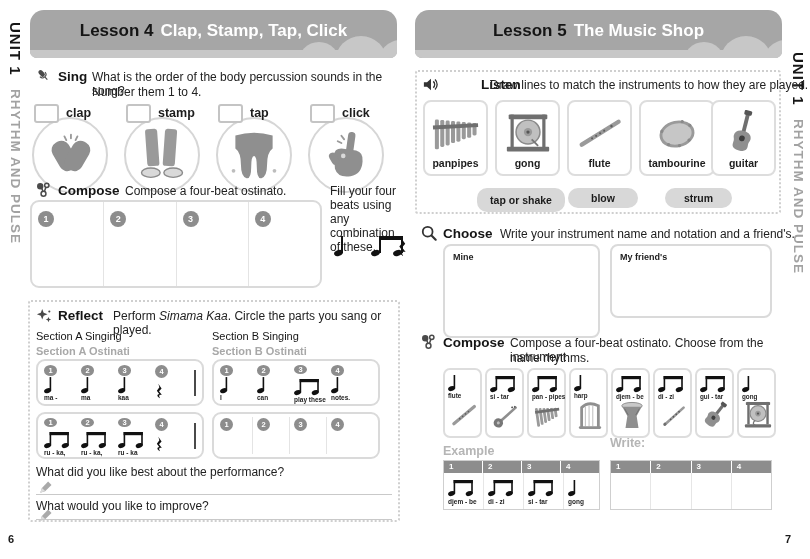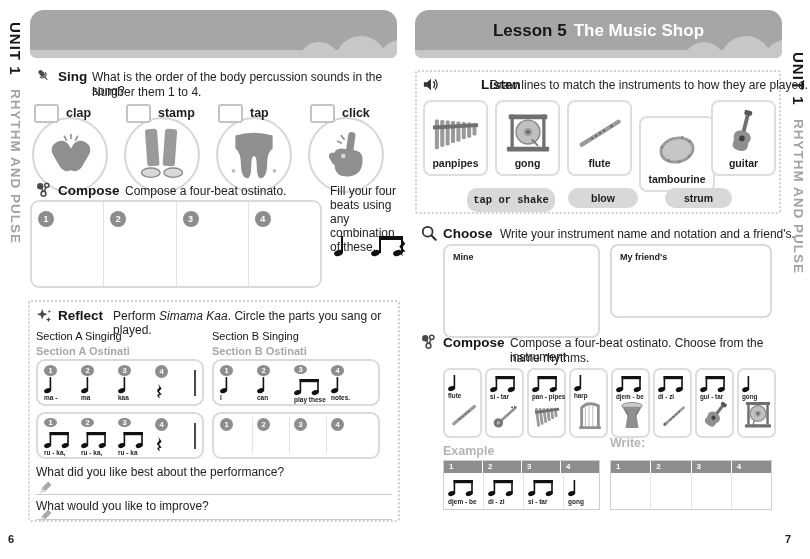--- a/index.html
+++ b/index.html
@@ -99,20 +99,21 @@
   <div class="abs vside" style="left:6px; top:22px;">
     <span class="u">UNIT 1</span>
     <span class="t">RHYTHM AND PULSE</span>
   </div>
 
   <div class="abs banner" style="left:30px; top:10px; width:367px; height:48px;">
     <span class="cl" style="left:268px; top:32px; width:42px; height:42px;"></span>
     <span class="cl" style="left:305px; top:26px; width:52px; height:52px;"></span>
     <span class="cl" style="left:348px; top:30px; width:46px; height:46px;"></span>
     <span class="strip"></span>
+    <div class="txt"><span class="lesson">Lesson 4</span><span class="title">Clap, Stamp, Tap, Click</span></div>
   </div>
 
   
   <span class="abs pencil" style="left:36px; top:68px;">
     <svg width="17" height="20" viewBox="0 0 22 24">
         <g transform="rotate(-42 11 12)">
           <rect x="7.5" y="1.5" width="7" height="12" rx="3.5" fill="#4a4a4a"></rect>
           <path d="M5.5 9.5a5.5 5.5 0 0 0 11 0" stroke="#4a4a4a" stroke-width="1.8" fill="none"></path>
           <rect x="10.2" y="15.5" width="1.8" height="5.5" fill="#4a4a4a"></rect>
         </g>
@@ -414,21 +415,21 @@
             <circle cx="16" cy="22.3" r="1.1"></circle>
             <circle cx="21" cy="22.3" r="1.1"></circle>
             <circle cx="26" cy="22.3" r="1.1"></circle>
             <circle cx="31" cy="22.3" r="1.1"></circle>
             <circle cx="40" cy="22.3" r="1.3"></circle>
           </g>
         </g>
       </svg>
     <span class="nm">flute</span>
   </div>
-  <div class="abs icard" style="left:234px; top:116px; width:76px; height:76px;">
+  <div class="abs icard" style="left:234px; top:100px; width:76px; height:76px;">
     <svg width="48" height="40" viewBox="0 0 50 42">
         <g transform="rotate(-12 25 21)">
           <ellipse cx="25" cy="21" rx="17" ry="12.5" fill="#c6c6c6"></ellipse>
           <ellipse cx="25" cy="21" rx="17" ry="12.5" fill="none" stroke="#9a9a9a" stroke-width="3"></ellipse>
           <g fill="#8a8a8a">
             <circle cx="10" cy="15" r="1.7"></circle>
             <circle cx="14" cy="30" r="1.7"></circle>
             <circle cx="25" cy="33.5" r="1.7"></circle>
             <circle cx="36" cy="30" r="1.7"></circle>
             <circle cx="40" cy="15" r="1.7"></circle>
@@ -443,21 +444,21 @@
         <g transform="rotate(14 22 23)">
           <rect x="19.5" y="2" width="4" height="22" fill="#6f6f6f"></rect>
           <rect x="17.5" y="0" width="8" height="5" rx="1.5" fill="#555"></rect>
           <path d="M21.5 22c6 0 9 3 9 7 0 2-1.2 3.4-1.2 5 0 3.5 2 9-7.8 9s-7.8-5.5-7.8-9c0-1.6-1.2-3-1.2-5 0-4 3-7 9-7z" fill="#8f8f8f"></path>
           <circle cx="21.5" cy="30" r="3" fill="#3f3f3f"></circle>
         </g>
       </svg>
     <span class="nm">guitar</span>
   </div>
 
-  <div class="abs pill" style="left:62px; top:188px; width:88px; height:24px;font-family:Liberation Mono, monospace;">
+  <div class="abs pill" style="left:72px; top:188px; width:88px; height:24px;">
       <span>tap or shake</span>
     </div>
   <div class="abs pill" style="left:163px; top:188px; width:70px; height:20px;">
       <span>blow</span>
     </div>
   <div class="abs pill" style="left:260px; top:188px; width:67px; height:20px;">
       <span>strum</span>
     </div>
 
   <span class="abs" style="left:16px; top:225px;">

